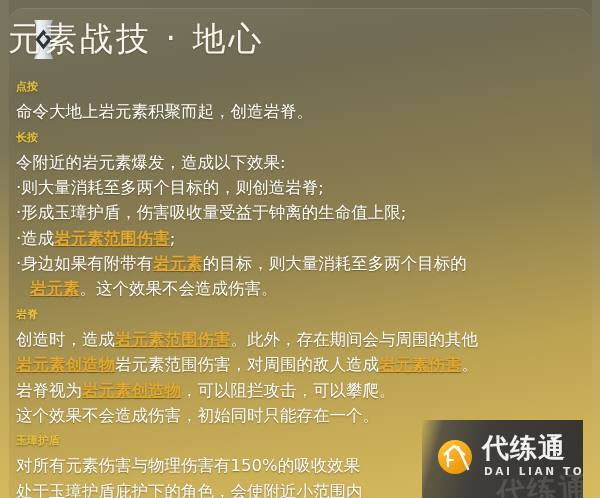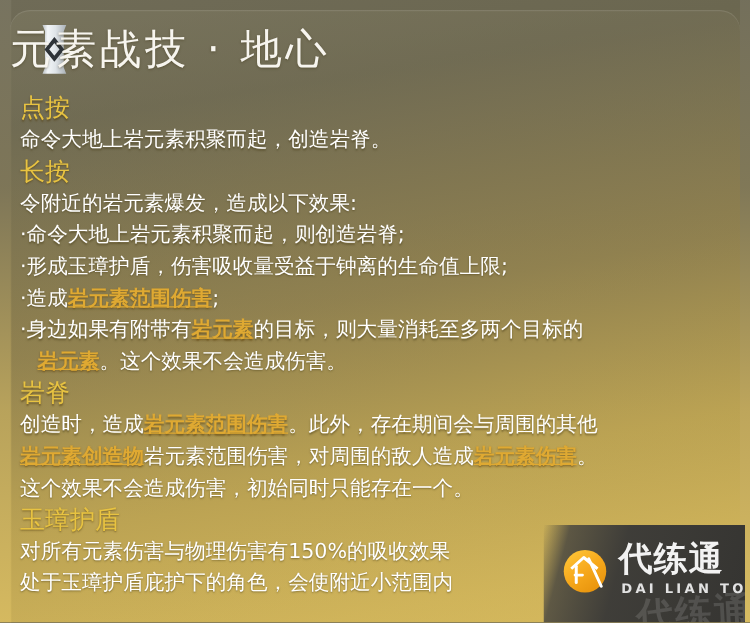--- a/index.html
+++ b/index.html
@@ -108,41 +108,41 @@
     top: 66px;
     width: 576px;
     font-size: 16.5px;
     line-height: 25.3px;
     color: #ffffff;
     text-shadow: 0 1px 1.5px rgba(70,58,22,0.55);
     white-space: nowrap;
   }
   .sect-head {
     color: #e8c341;
-    font-weight: normal;
-    font-size: 20px;
+    font-weight: bold;
+    font-size: 11px;
     line-height: 25.3px;
     text-shadow: 0 1px 1.5px rgba(80,60,15,0.6);
   }
   .line {
     height: 25.3px;
     overflow: visible;
   }
   .hl {
     color: #dfa932;
     font-weight: bold;
     text-shadow: 0 1px 1.5px rgba(90,62,10,0.55);
     text-decoration: underline;
   }
   .indent { padding-left: 14px; }
 
   
   #watermark {
     position: absolute;
-    right: 4px;
+    right: 17px;
     bottom: 0;
     width: 161px;
     height: 78px;
     background: linear-gradient(105deg,
         rgba(58,58,58,0.0) 0%,
         rgba(62,62,62,0.78) 12%,
         rgba(55,55,55,0.95) 38%,
         rgba(48,48,48,0.97) 100%);
     overflow: hidden;
   }
@@ -215,28 +215,29 @@
       </div>
 
       <div id="skill-title">元素战技 · 地心</div>
     </div>
 
     <div id="body-text">
         <div class="line sect-head">点按</div>
         <div class="line"><span>命令大地上岩元素积聚而起，创造岩脊。</span></div>
         <div class="line sect-head">长按</div>
         <div class="line"><span>令附近的岩元素爆发，造成以下效果:</span></div>
-        <div class="line"><span>·命令大地上岩元素积聚而起，则创造岩脊;</span></div>
+        <div class="line"><span>·则大量消耗至多两个目标的，则创造岩脊;</span></div>
         <div class="line"><span>·形成玉璋护盾，伤害吸收量受益于钟离的生命值上限;</span></div>
         <div class="line"><span>·造成</span><span class="hl">岩元素范围伤害</span><span>;</span></div>
         <div class="line"><span>·身边如果有附带有</span><span class="hl">岩元素</span><span>的目标，则大量消耗至多两个目标的</span></div>
         <div class="line"><span class="hl indent">岩元素</span><span>。这个效果不会造成伤害。</span></div>
         <div class="line sect-head">岩脊</div>
         <div class="line"><span>创造时，造成</span><span class="hl">岩元素范围伤害</span><span>。此外，存在期间会与周围的其他</span></div>
         <div class="line"><span class="hl">岩元素创造物</span><span>岩元素范围伤害，对周围的敌人造成</span><span class="hl">岩元素伤害</span><span>。</span></div>
+        <div class="line"><span>岩脊视为</span><span class="hl">岩元素创造物</span><span>，可以阻拦攻击，可以攀爬。</span></div>
         <div class="line"><span>这个效果不会造成伤害，初始同时只能存在一个。</span></div>
         <div class="line sect-head">玉璋护盾</div>
         <div class="line"><span>对所有元素伤害与物理伤害有150%的吸收效果</span></div>
         <div class="line"><span>处于玉璋护盾庇护下的角色，会使附近小范围内</span></div>
       </div>
 
   </div>
 
   <div id="watermark">
 

